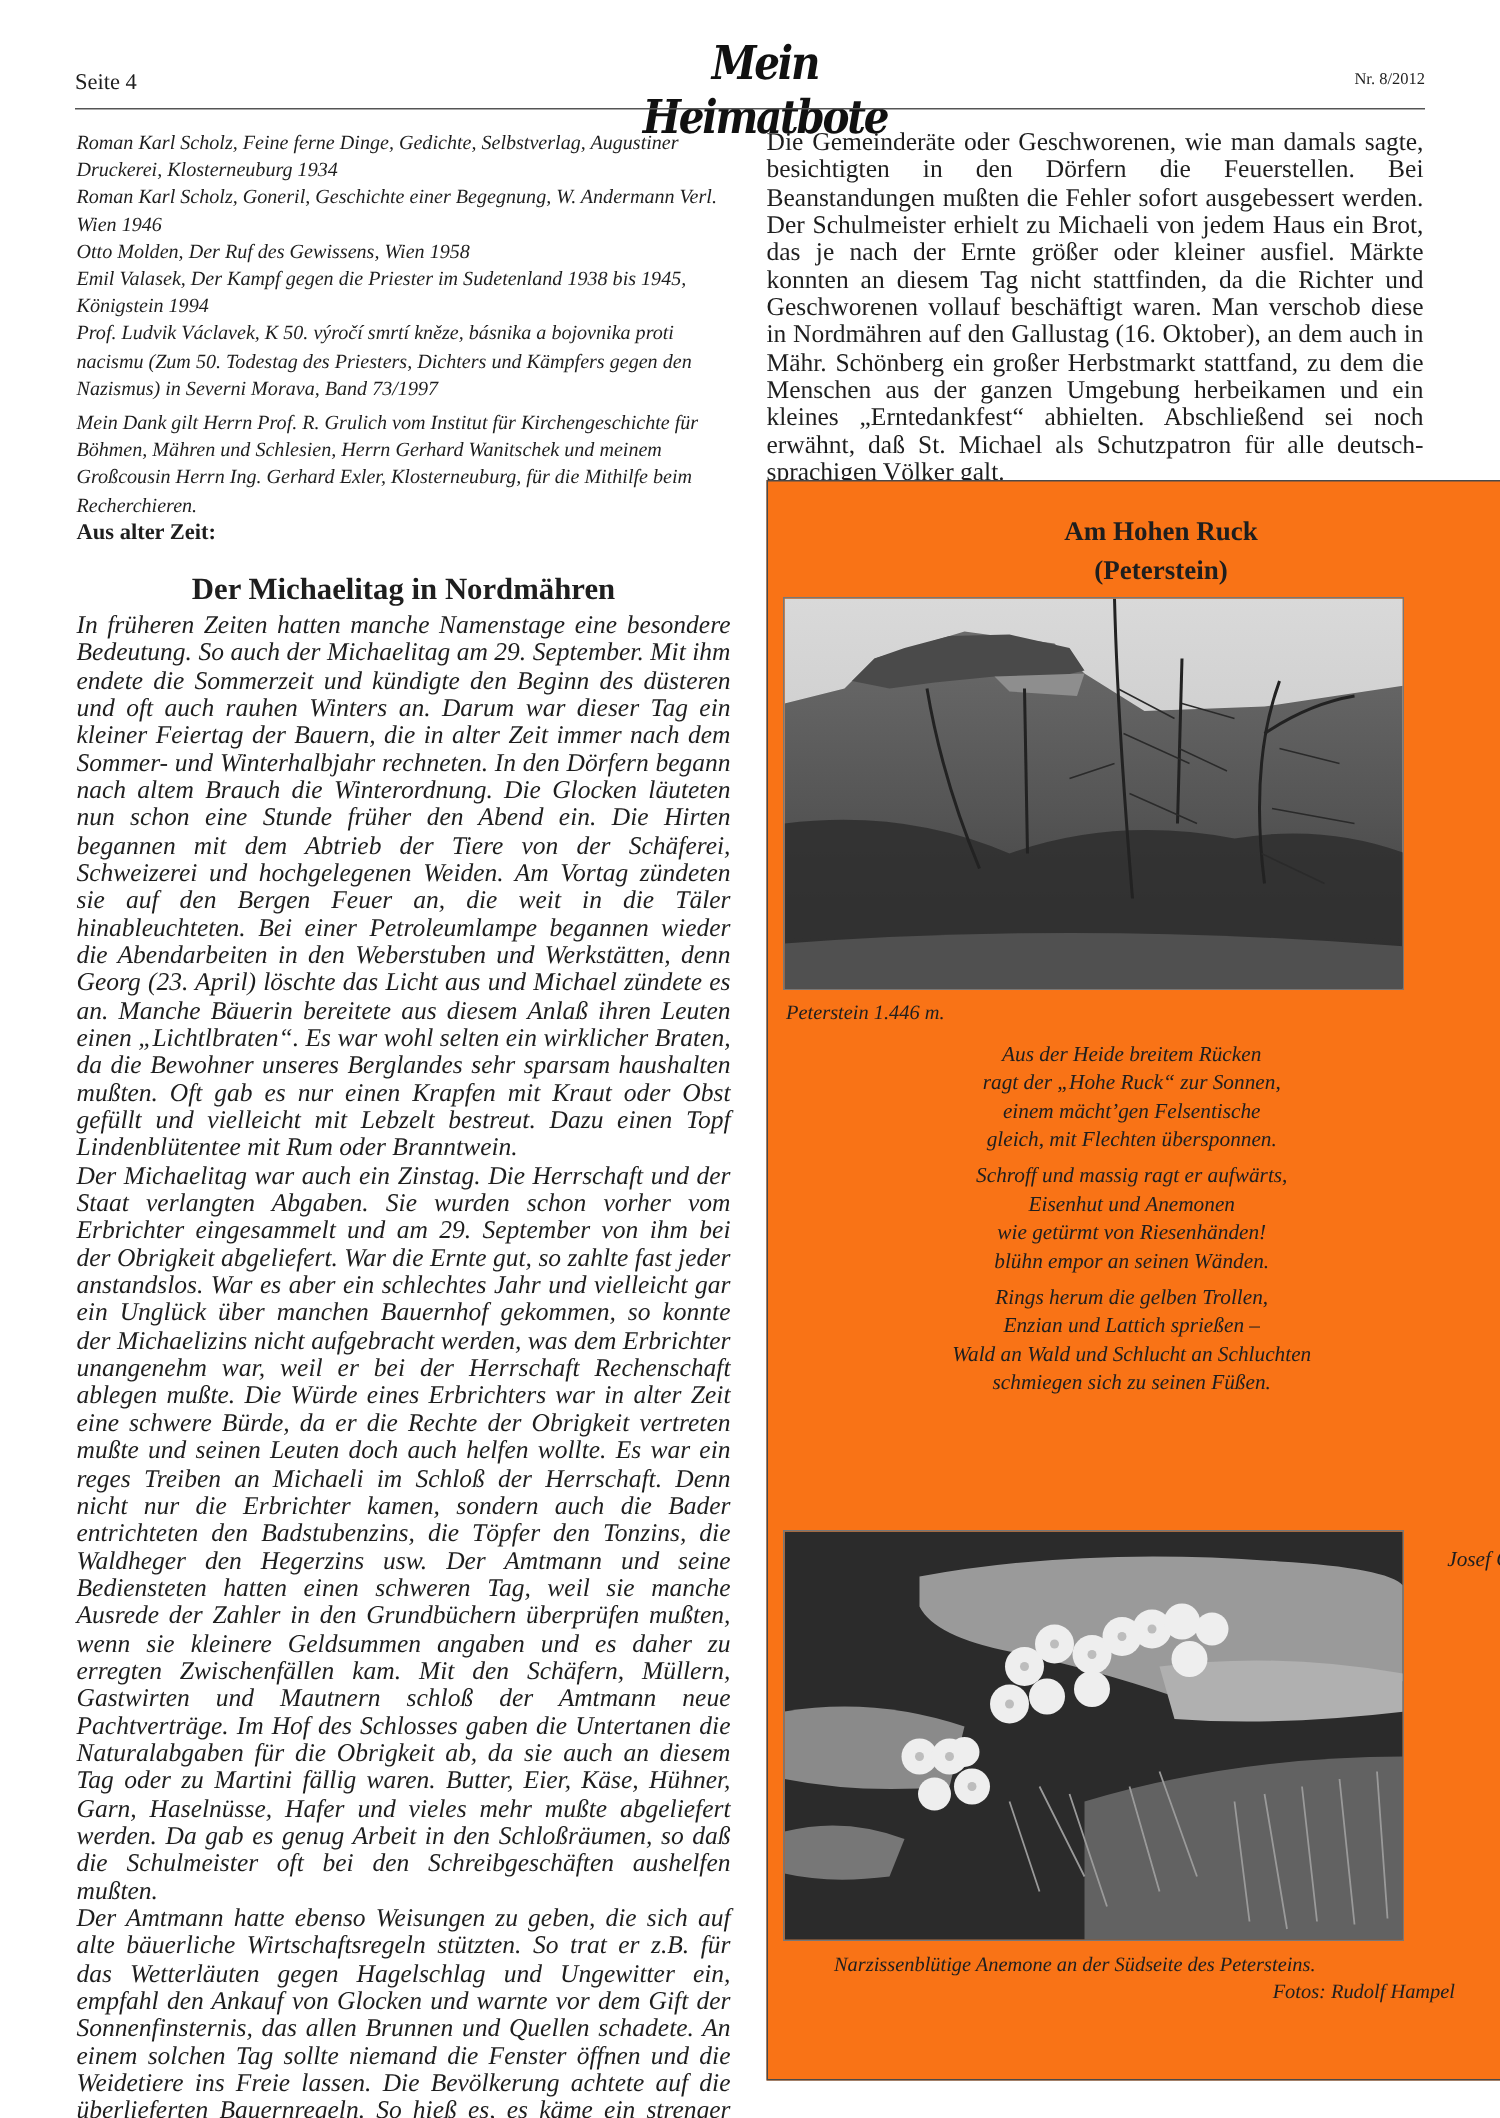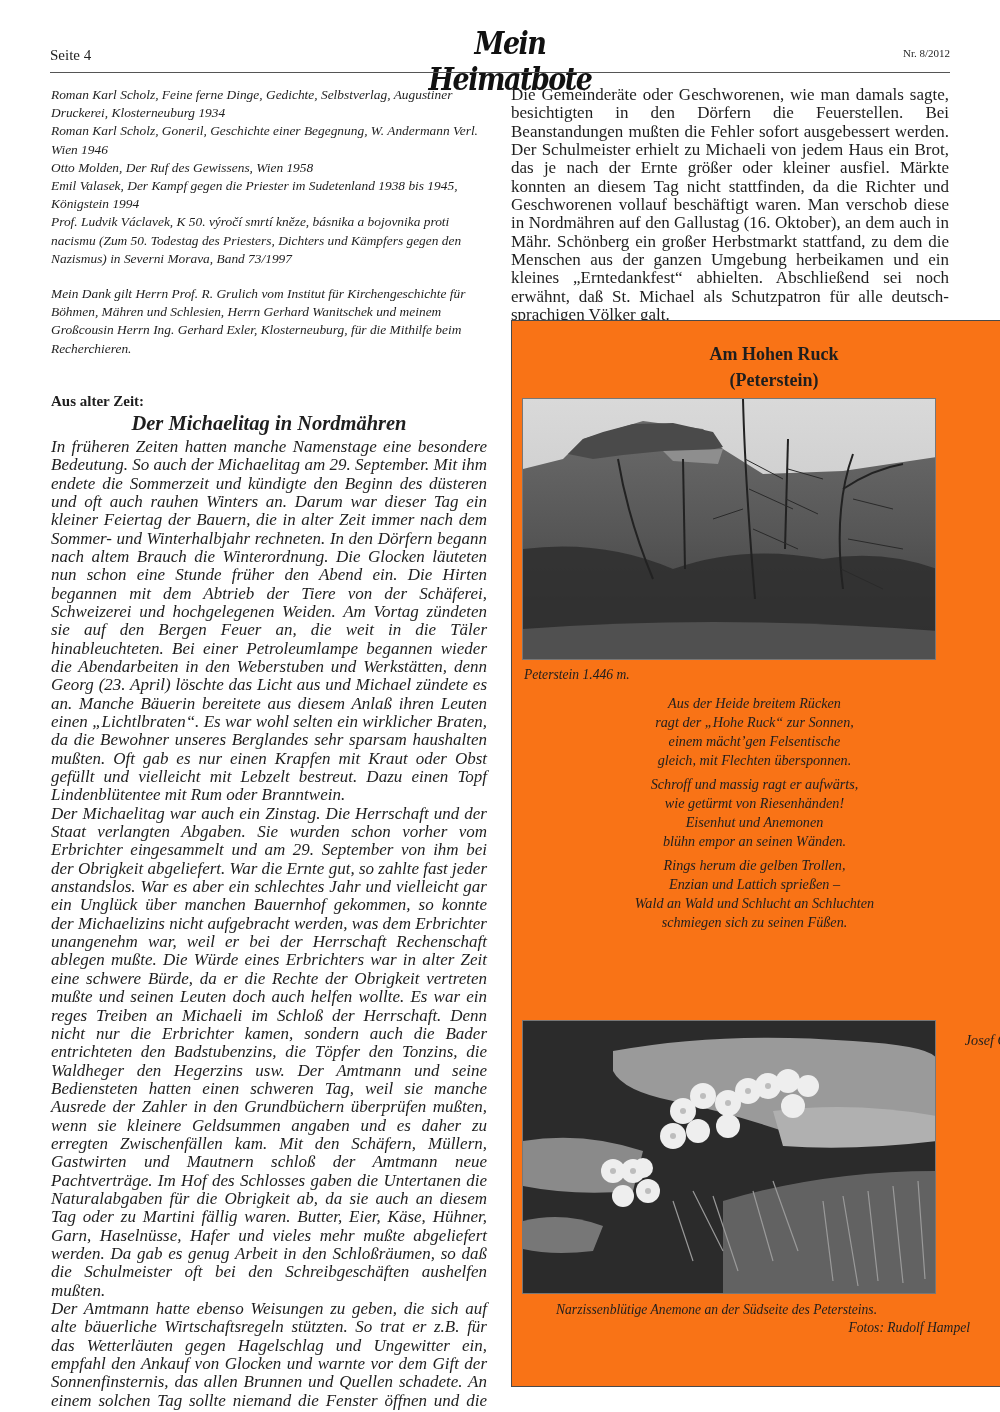--- a/index.html
+++ b/index.html
@@ -18,24 +18,24 @@
     letter-spacing: -1.5px; color: #111; font-style: italic;
     transform: scaleY(1.15);
   }
   .header-rule { position: absolute; left: 50px; top: 72px; width: 900px; height: 0; border-top: 1.5px solid #555; }
 
   .col-left { position: absolute; left: 51px; top: 86px; width: 436px; }
   .col-right { position: absolute; left: 511px; top: 86px; width: 438px; }
 
   .refs { font-style: italic; font-size: 13.4px; line-height: 18.2px; }
   .refs p { margin: 0; }
-  .refs .thanks { margin-top: 17px; }
-
-  .kicker { margin-top: 34px; font-weight: bold; font-size: 15px; line-height: 18px; }
-  .headline { text-align: center; font-weight: bold; font-size: 20.5px; line-height: 26px; margin: 0 0 2px 0; font-style: italic; }
+  .refs .thanks { margin-top: 5px; }
+
+  .kicker { font-weight: bold; font-size: 15px; line-height: 18px; }
+  .headline { text-align: center; font-weight: bold; font-size: 20.5px; line-height: 26px; margin: 16px 0 2px 0; }
   .body-text { font-size: 17px; line-height: 18.35px; text-align: justify; hyphens: manual; font-style: italic; }
   .body-text p { margin: 0; }
 
   .right-body { font-size: 17px; line-height: 18.35px; text-align: justify; }
 
   .box {
     position: absolute; left: 511px; top: 320px; width: 526px; height: 1067px;
     border: 1px solid #4a4a4a; background: #f97316; box-sizing: border-box;
   }
   .box-title { text-align: center; font-weight: bold; font-size: 18px; line-height: 26px; margin-top: 20px; }
@@ -130,22 +130,22 @@
 
   <div class="poem">
     <div class="stanza">
       <span class="line">Aus der Heide breitem Rücken</span>
       <span class="line">ragt der „Hohe Ruck“ zur Sonnen,</span>
       <span class="line">einem mächt’gen Felsentische</span>
       <span class="line">gleich, mit Flechten übersponnen.</span>
     </div>
     <div class="stanza">
       <span class="line">Schroff und massig ragt er aufwärts,</span>
+      <span class="line">Eisenhut und Anemonen</span>
       <span class="line">wie getürmt von Riesenhänden!</span>
-      <span class="line">Eisenhut und Anemonen</span>
       <span class="line">blühn empor an seinen Wänden.</span>
     </div>
     <div class="stanza">
       <span class="line">Rings herum die gelben Trollen,</span>
       <span class="line">Enzian und Lattich sprießen –</span>
       <span class="line">Wald an Wald und Schlucht an Schluchten</span>
       <span class="line">schmiegen sich zu seinen Füßen.</span>
     </div>
   </div>
   <div class="poem-author">Josef Orel</div>

